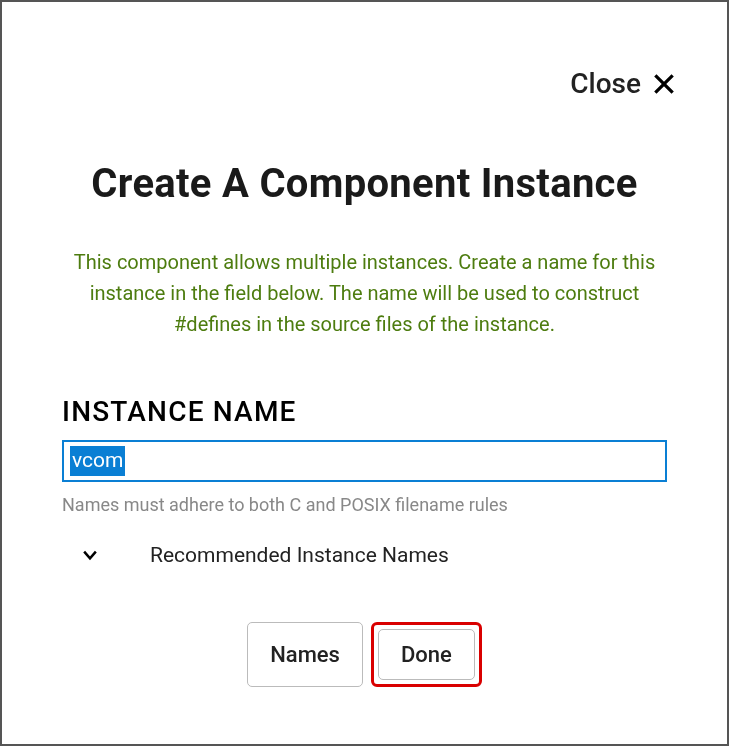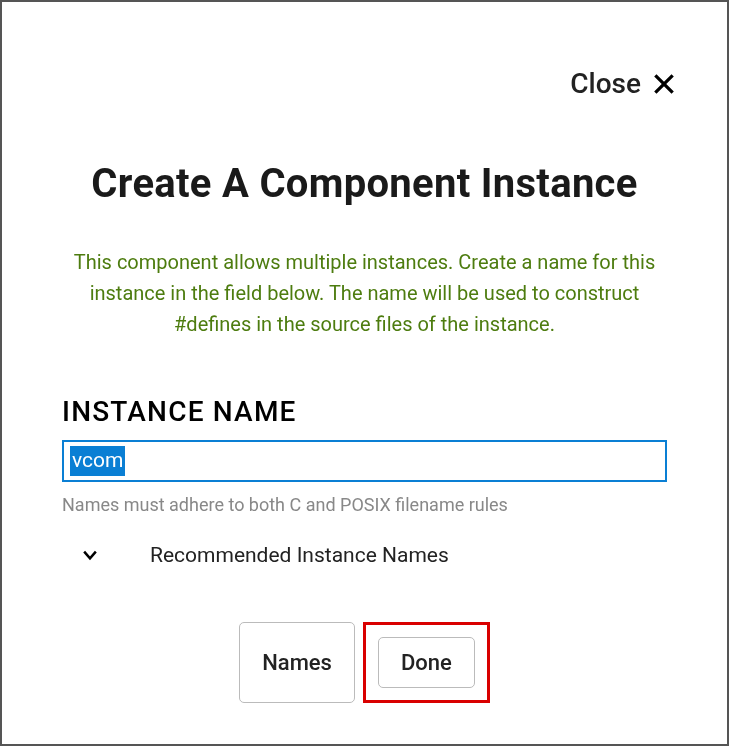--- a/index.html
+++ b/index.html
@@ -113,22 +113,22 @@
       color: #222;
       background: #fff;
       border: 1.5px solid #bbb;
       border-radius: 5px;
       padding: 12px 22px;
       cursor: pointer;
       font-family: inherit;
     }
     .done-highlight {
       border: 3px solid #d90000;
-      border-radius: 0;
-      padding: 12px;
+      border-radius: 6px;
+      padding: 4px;
       display: inline-flex;
     }
     .done-highlight .btn { margin: 0; }
   </style>
 </head>
 <body>
 
 <div class="close-row">
   <span class="close-label">Close</span>
   <span class="close-icon">

